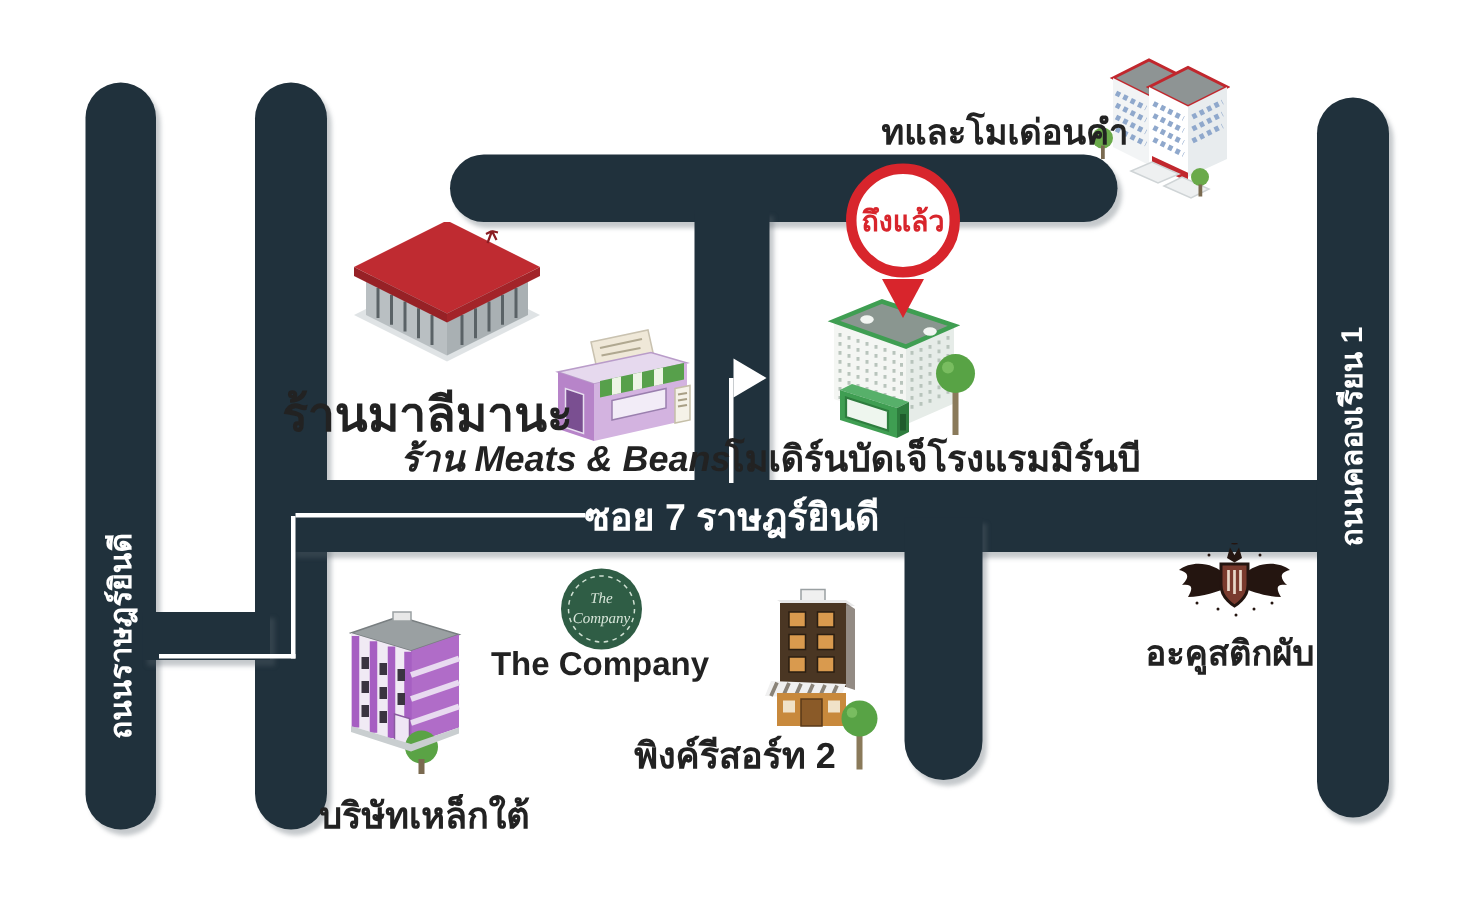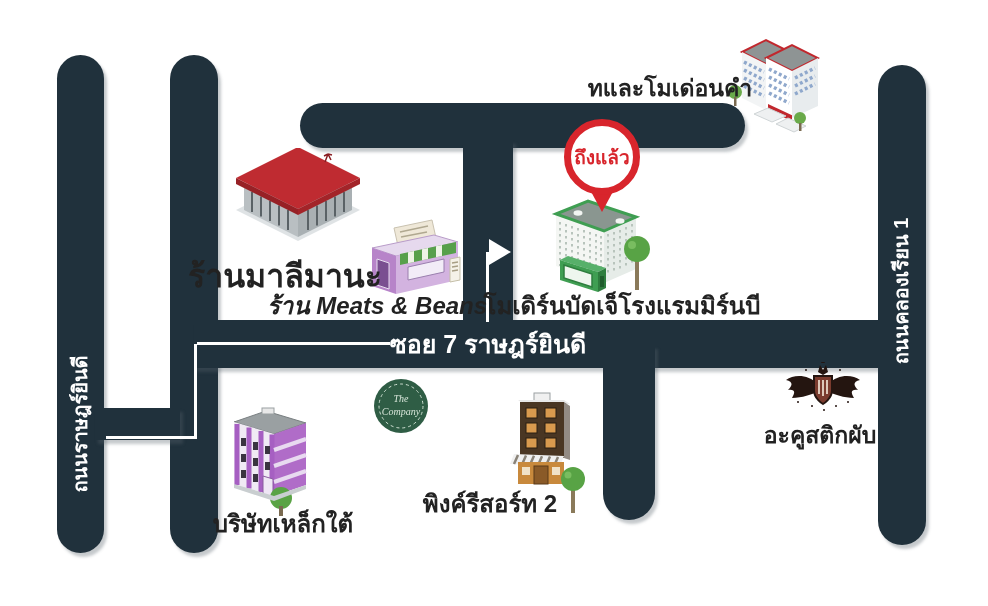--- a/index.html
+++ b/index.html
@@ -20,21 +20,21 @@
     position:absolute;transform:translateX(-50%);color:var(--labeltext);
     font-weight:600;white-space:nowrap;z-index:6;letter-spacing:0;
   }
   .road-label{
     position:absolute;color:var(--roadtext);font-weight:600;white-space:nowrap;z-index:4;
   }
   .vertical-label{transform:translate(-50%,-50%) rotate(-90deg);}
   .center-label{transform:translate(-50%,-50%);text-align:center;}
   .bldg{position:absolute;z-index:5;}
   .pin-circle{
-    position:absolute;left:564px;top:119px;width:76px;height:76px;box-sizing:border-box;
+    position:absolute;left:564px;top:109px;width:76px;height:76px;box-sizing:border-box;
     border:7px solid var(--pinred);border-radius:50%;background:#ffffff;
     display:flex;align-items:center;justify-content:center;z-index:8;
     color:var(--pinred);font-size:19px;font-weight:700;
   }
   .pin-tail{
     position:absolute;left:588px;top:186px;width:0;height:0;z-index:7;
     border-left:14px solid transparent;border-right:14px solid transparent;
     border-top:26px solid var(--pinred);
   }
   .route-arrowhead{
@@ -150,20 +150,21 @@
     <circle cx="10" cy="11" r="4" fill="#79bd60"></circle>
   </svg>
   <div class="place-label" style="left:622px;top:286px;font-size:24px;">โมเดิร์นบัดเจ็โรงแรมมิร์นบี</div>
 
   <svg class="bldg" style="left:372px;top:377px;" width="58" height="58" viewBox="0 0 58 58">
     <circle cx="29" cy="29" r="27" fill="#2f5d45"></circle>
     <circle cx="29" cy="29" r="22" fill="none" stroke="#cfe0d2" stroke-width="1" stroke-dasharray="3,3"></circle>
     <text x="29" y="25" text-anchor="middle" font-size="10" font-style="italic" font-family="'Liberation Serif','DejaVu Serif',serif" fill="#d8e6da">The</text>
     <text x="29" y="38" text-anchor="middle" font-size="10" font-style="italic" font-family="'Liberation Serif','DejaVu Serif',serif" fill="#d8e6da">Company</text>
   </svg>
+  <div class="place-label" style="left:400px;top:430px;font-size:22px;">The Company</div>
 
   <svg class="bldg" style="left:226px;top:406px;" width="88" height="114" viewBox="0 0 88 114">
     <polygon points="8,16 40,5 80,17 48,28" fill="#9aa0a2" stroke="#787e80"></polygon>
     <rect x="36" y="2" width="12" height="6" fill="#e8e8e8" stroke="#9aa0a2"></rect>
     <polygon points="8,16 8,78 48,90 48,28" fill="#f0eaf4"></polygon>
     <polygon points="48,28 48,90 80,79 80,17" fill="#b06cc8"></polygon>
     <g stroke="#a65fc2" stroke-width="5">
       <path d="M11,18 v61 M23,21.5 v61 M35,25 v61 M46,28.5 v61"></path>
     </g>
     <g fill="#3a3440">
@@ -177,21 +178,21 @@
         <rect x="27" y="68" width="5" height="8"></rect>
     </g>
     <g stroke="#e8daf0" stroke-width="4">
       <path d="M48,44 L80,33 M48,60 L80,49 M48,76 L80,65"></path>
     </g>
     <polygon points="37,70 37,90 47,93 47,73" fill="#efe6f5" stroke="#8a5aa0"></polygon>
     <circle cx="55" cy="92" r="11" fill="#5aa345"></circle>
     <rect x="53" y="100" width="4" height="10" fill="#7a6a50"></rect>
     <polygon points="8,78 48,90 80,79 80,83 48,95 8,82" fill="#c9ced0"></polygon>
   </svg>
-  <div class="place-label" style="left:283px;top:504px;font-size:24px;">บริษัทเหล็กใต้</div>
+  <div class="place-label" style="left:283px;top:524px;font-size:24px;">บริษัทเหล็กใต้</div>
 
   <svg class="bldg" style="left:510px;top:392px;" width="66" height="100" viewBox="0 0 66 100">
     <rect x="24" y="1" width="16" height="8" fill="#f0f0f0" stroke="#9aa0a2"></rect>
     <polygon points="8,8 54,8 60,12 14,12" fill="#e8e8e8"></polygon>
     <rect x="10" y="10" width="44" height="56" fill="#4a3623"></rect>
     <polygon points="54,10 60,14 60,68 54,66" fill="#33241687"></polygon>
     <g fill="#d99a4e" stroke="#2a1e12">
       <rect x="16" y="16" width="11" height="10"></rect>
         <rect x="35" y="16" width="11" height="10"></rect>
       <rect x="16" y="31" width="11" height="10"></rect>

